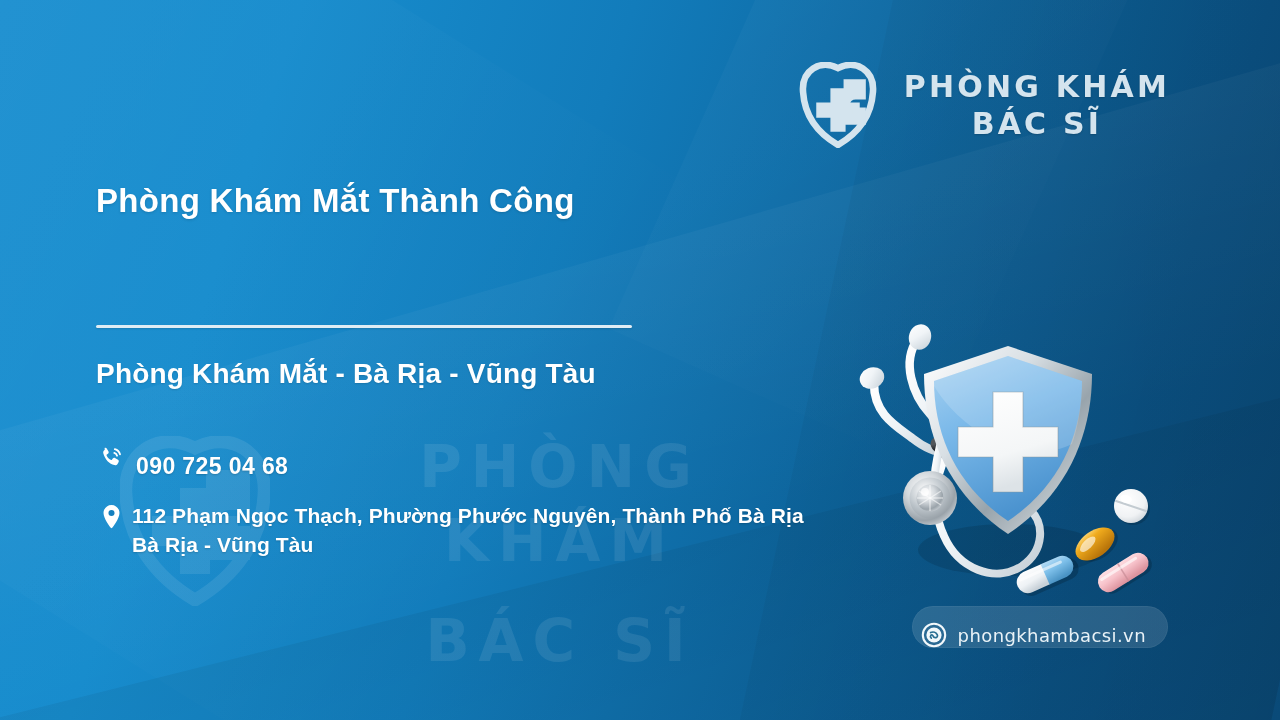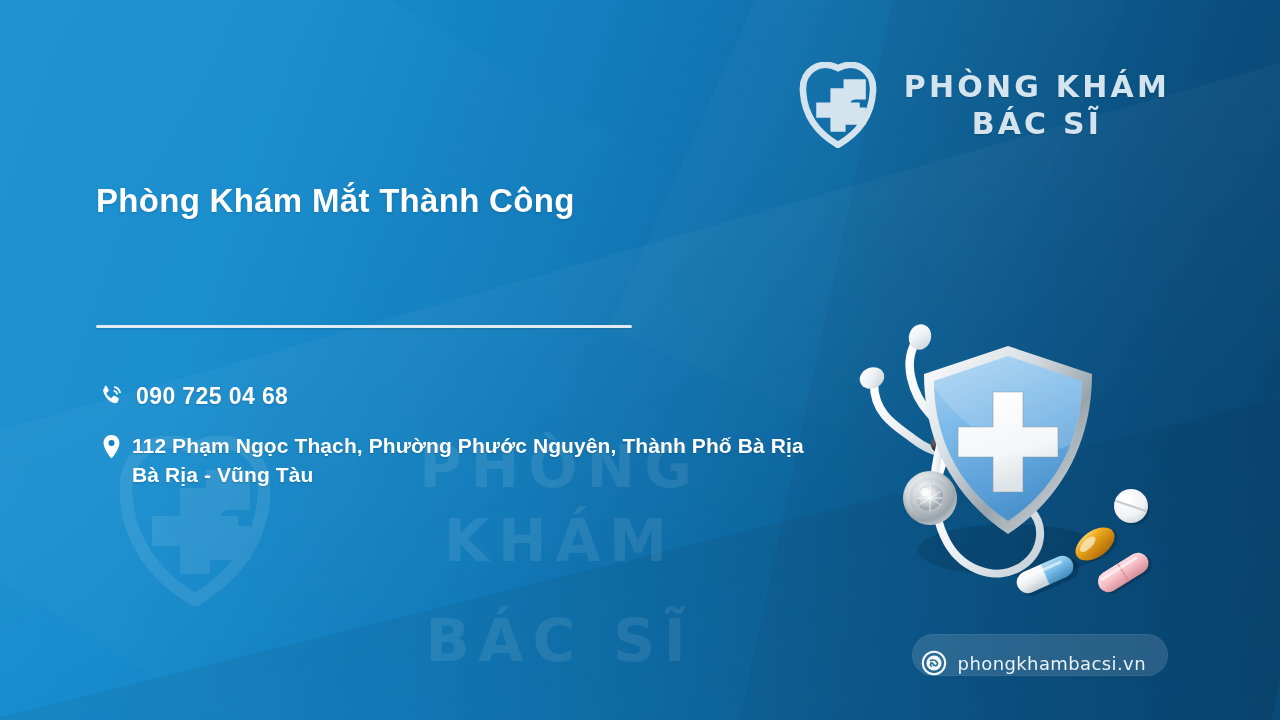--- a/index.html
+++ b/index.html
@@ -125,26 +125,26 @@
     color:#ffffff;
     font-size:21px;
     font-weight:bold;
     line-height:1.42;
     letter-spacing:.1px;
     margin-left:6px;
     text-shadow:0 1px 2px rgba(0,0,0,.18);
     white-space:pre-line;
   }
   #row-phone { margin-top:52px; }
-  #row-phone .txt { font-size:23px; margin-left:10px; letter-spacing:.4px; }
+  #row-phone .txt { font-size:23px; margin-left:10px; letter-spacing:.4px;margin-top:8px; }
   #row-address { margin-top:18px; }
 
   
   #url-pill {
-    position:absolute; right:112px; bottom:44px;
+    position:absolute; right:112px; bottom:72px;
     height:42px;
     display:flex; align-items:center;
     padding:16px 22px 0 9px;
     border-radius:21px;
     background:rgba(255,255,255,.13);
     box-shadow:inset 0 0 0 1px rgba(255,255,255,.05);
   }
   #url-pill .pill-ico { width:26px; height:26px; flex:0 0 auto; }
   #url-pill .pill-txt {
     margin-left:11px;
@@ -196,20 +196,21 @@
       <div class="logo-l2">BÁC SĨ</div>
     </div>
   </div>
 
   <div id="content">
 
     <h1 id="title">Phòng Khám Mắt Thành Công</h1>
 
     <div id="divider"></div>
 
+    <div id="subtitle">Phòng Khám Mắt - Bà Rịa - Vũng Tàu</div>
 
     <div class="info-row" id="row-phone">
       <span class="ico">
         <svg viewBox="0 0 30 30" width="26" height="26" aria-hidden="true">
           <path d="M7.6 3.4c.9-.5 2 -.2 2.5.7l2 3.5c.5.9.2 2-.6 2.6l-1.3.9c-.3.2-.4.6-.3.9 1 2.4 2.9 4.3 5.3 5.3.3.1.7 0 .9-.3l.9-1.3c.6-.8 1.7-1.1 2.6-.6l3.5 2c.9.5 1.2 1.6.7 2.5l-1.1 1.9c-.8 1.4-2.4 2.1-3.9 1.7C13.3 22 8 16.7 6.1 9.5c-.4-1.6.3-3.2 1.7-4z" fill="#ffffff"></path>
           <path d="M19.4 4.8a8.6 8.6 0 0 1 6 6" fill="none" stroke="#ffffff" stroke-width="2.1" stroke-linecap="round"></path>
           <path d="M18.8 9.2a4.6 4.6 0 0 1 3.2 3.2" fill="none" stroke="#ffffff" stroke-width="2.1" stroke-linecap="round"></path>
         </svg>
       </span>
       <span class="txt">090 725 04 68</span>

